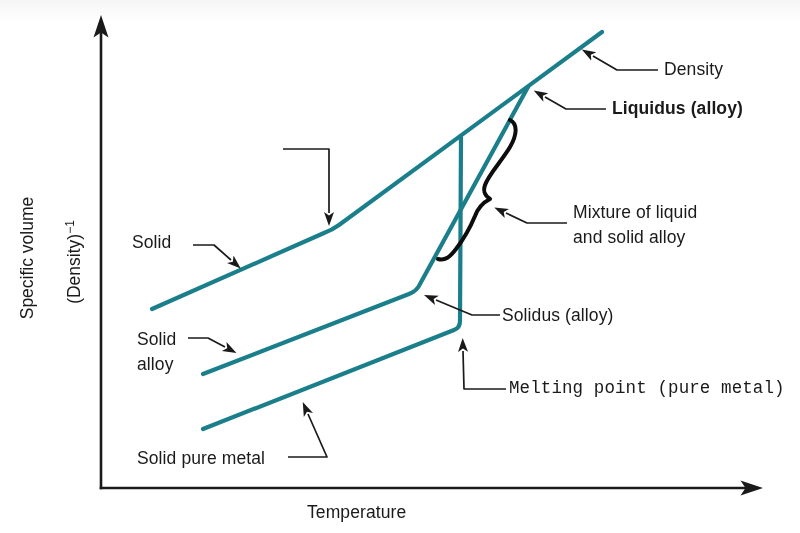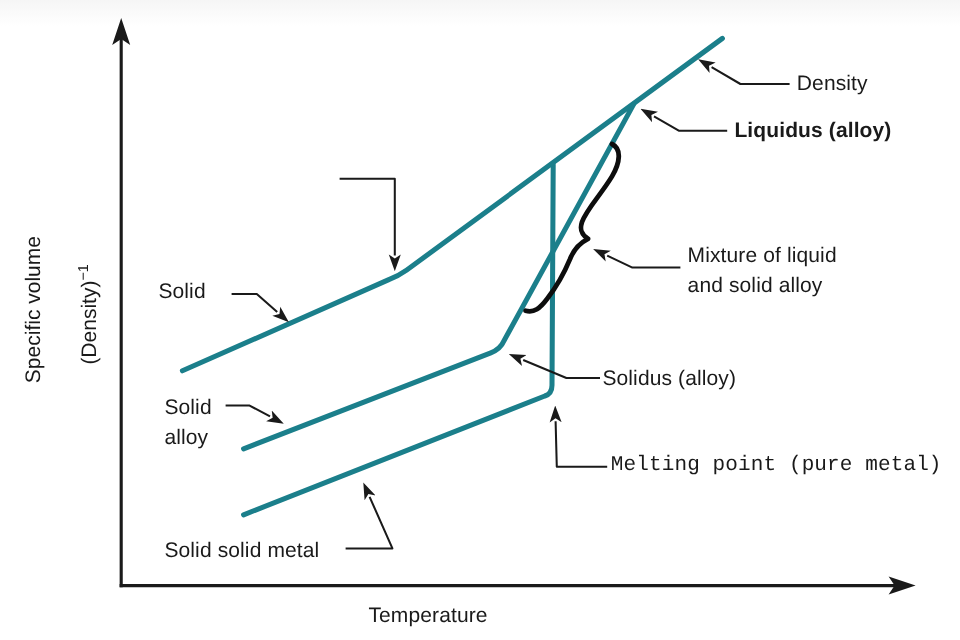--- a/index.html
+++ b/index.html
@@ -85,21 +85,21 @@
       <path d="M288,457 L327,457 L308,414" class="leader" marker-end="url(#ah)"></path>
     </svg>
 
   <div class="vlbl" style="left:27px;top:258px;">Specific volume</div>
   <div class="vlbl" style="left:72px;top:262px;"><span>(Density)</span><sup>−1</sup></div>
   <div class="lbl" style="left:307px;top:500px;">Temperature</div>
 
   <div class="lbl" style="left:132px;top:230px;">Solid</div>
   <div class="lbl" style="left:137px;top:327px;">Solid
 alloy</div>
-  <div class="lbl" style="left:137px;top:446px;">Solid solid metal</div>
+  <div class="lbl" style="left:137px;top:446px;">Solid pure metal</div>
   <div class="lbl" style="left:664px;top:57px;">Density</div>
   <div class="lbl" style="left:612px;top:96px;font-weight:bold;">Liquidus (alloy)</div>
   <div class="lbl" style="left:502px;top:303px;">Solidus (alloy)</div>
   <div class="lbl" style="left:573px;top:200px;">Mixture of liquid
 and solid alloy</div>
   <div class="lbl" style="left:509px;top:376px;font-family:Liberation Mono, monospace;">Melting point (pure metal)</div>
 
 </div>
 
 </body></html>

